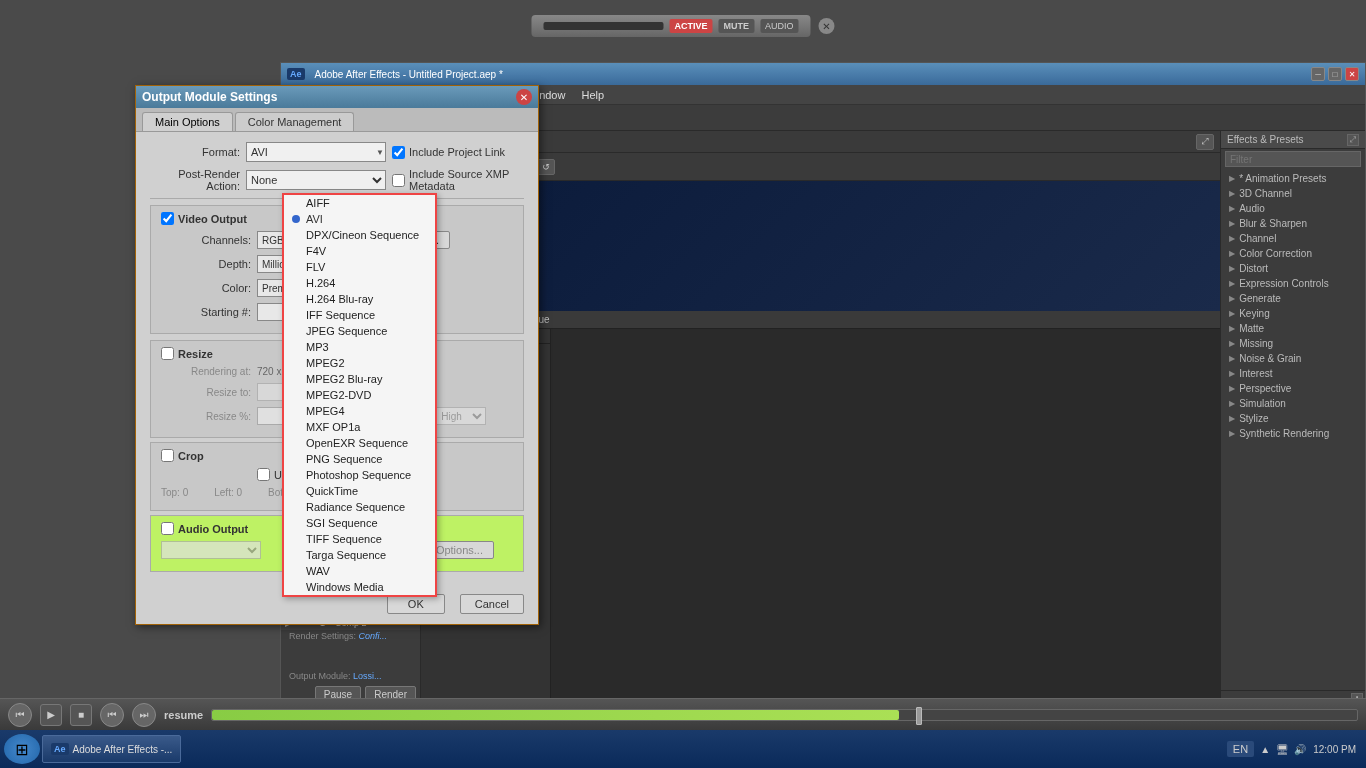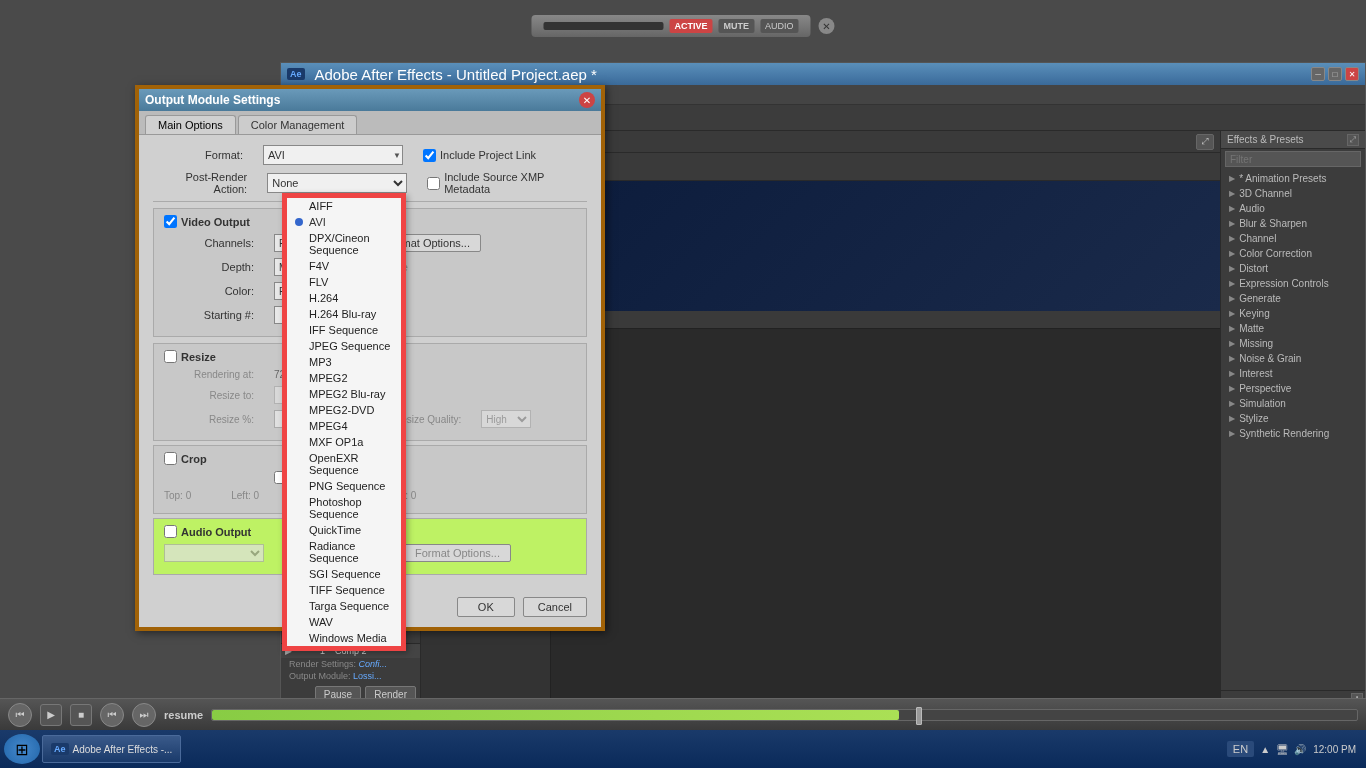--- a/index.html
+++ b/index.html
@@ -113,21 +113,21 @@
       background: #666;
       display: flex;
       align-items: center;
       justify-content: center;
       font-size: 8px;
       color: #ccc;
       cursor: pointer;
     }
     .ae-titlebar-title {
       color: white;
-      font-size: 15px;
+      font-size: 10px;
       flex: 1;
     }
     .ae-logo {
       background: #1a3a6a;
       color: #6af;
       font-weight: bold;
       font-size: 9px;
       padding: 1px 3px;
       border-radius: 2px;
       margin-right: 4px;
@@ -357,23 +357,23 @@
     }
     .bottom-label {
       color: #888;
       font-size: 10px;
     }
 
     .dialog {
       position: absolute;
       top: 85px;
       left: 135px;
-      width: 470px;
+      width: 404px;
       background: #d0d0d0;
-      border: 4px solid #a16207;
+      border: 1px solid #a16207;
       box-shadow: 2px 2px 8px rgba(0,0,0,0.5);
       pointer-events: all;
       z-index: 100;
     }
 
     .dialog-titlebar {
       height: 22px;
       background: linear-gradient(to bottom, #6a9aba, #4a7a9a);
       display: flex;
       align-items: center;
@@ -422,21 +422,21 @@
 
     .dialog-body {
       padding: 10px 14px;
       background: #d0d0d0;
     }
 
     .form-row {
       display: flex;
       align-items: center;
       margin-bottom: 6px;
-      gap: 20px;
+      gap: 6px;
     }
     .form-label {
       color: #333;
       font-size: 11px;
       text-align: right;
       min-width: 90px;
     }
 
     .format-select-wrapper {
       position: relative;
@@ -501,21 +501,21 @@
     .audio-section {
       background: #bef264;
       border: 1px solid #aaa;
       padding: 6px 10px;
       margin-bottom: 6px;
     }
 
     .dialog-footer {
       display: flex;
       justify-content: flex-end;
-      gap: 8px;
+      gap: 15px;
       padding: 6px 14px 10px;
     }
     .btn-ok {
       background: #d8d8d8;
       border: 1px solid #888;
       color: #333;
       font-size: 11px;
       padding: 3px 20px;
       cursor: pointer;
       border-radius: 2px;
@@ -528,23 +528,23 @@
       padding: 3px 14px;
       cursor: pointer;
       border-radius: 2px;
     }
 
     
     .dropdown-list {
       position: absolute;
       top: 193px;
       left: 282px;
-      width: 124px;
+      width: 155px;
       background: #f5f5f5;
-      border: 5px solid #ef4444;
+      border: 2px solid #ef4444;
       box-shadow: 2px 2px 6px rgba(0,0,0,0.3);
       z-index: 200;
     }
 
     .dropdown-item {
       padding: 2px 10px 2px 22px;
       font-size: 11px;
       color: #222;
       cursor: pointer;
       position: relative;
@@ -788,21 +788,21 @@
           </div>
           <div style="display:flex;align-items:center;padding:2px 4px;background:#444;">
             <span style="width:35px;color:#aaa;font-size:9px;">▶</span>
             <span style="width:15px;color:#ccc;font-size:9px;">1</span>
             <span style="color:#ccc;font-size:9px;">Comp 2</span>
           </div>
           <div style="padding:1px 8px;color:#888;font-size:9px;">
             <span>Render Settings: </span>
             <span style="color:#6af;cursor:pointer;font-style:italic;">Confi...</span>
           </div>
-          <div style="padding:1px 8px;color:#888;font-size:9px;">
+          <div style="padding:1px 8px;color:#888;font-size:9px;margin-top:28px;">
             <span>Output Module: </span>
             <span style="color:#6af;cursor:pointer;">Lossi...</span>
           </div>
           <div style="display:flex;justify-content:flex-end;gap:4px;padding:4px;">
             <button style="background:#555;border:1px solid #777;color:#ccc;font-size:10px;padding:2px 8px;cursor:pointer;border-radius:2px;">Pause</button>
             <button style="background:#555;border:1px solid #777;color:#ccc;font-size:10px;padding:2px 8px;cursor:pointer;border-radius:2px;">Render</button>
           </div>
         </div>
       </div>
 

